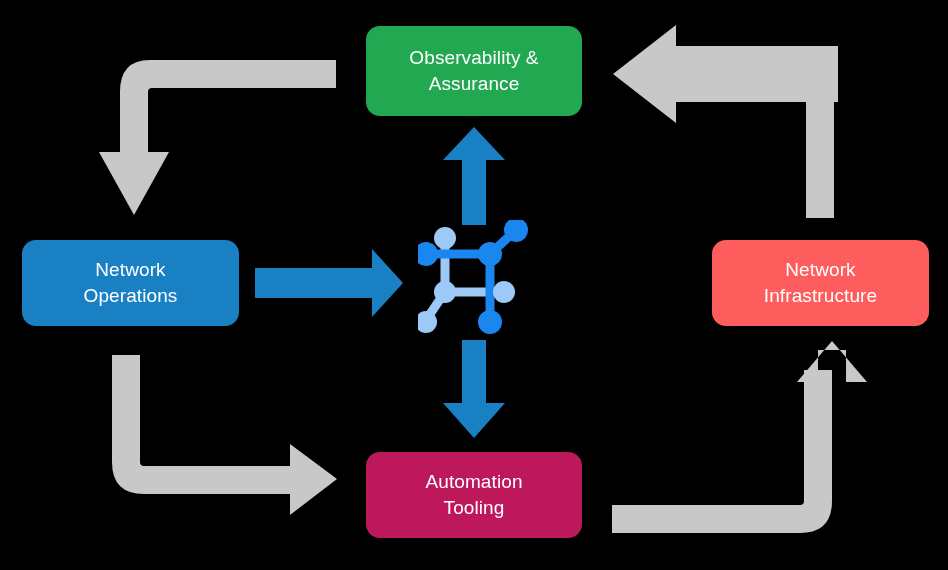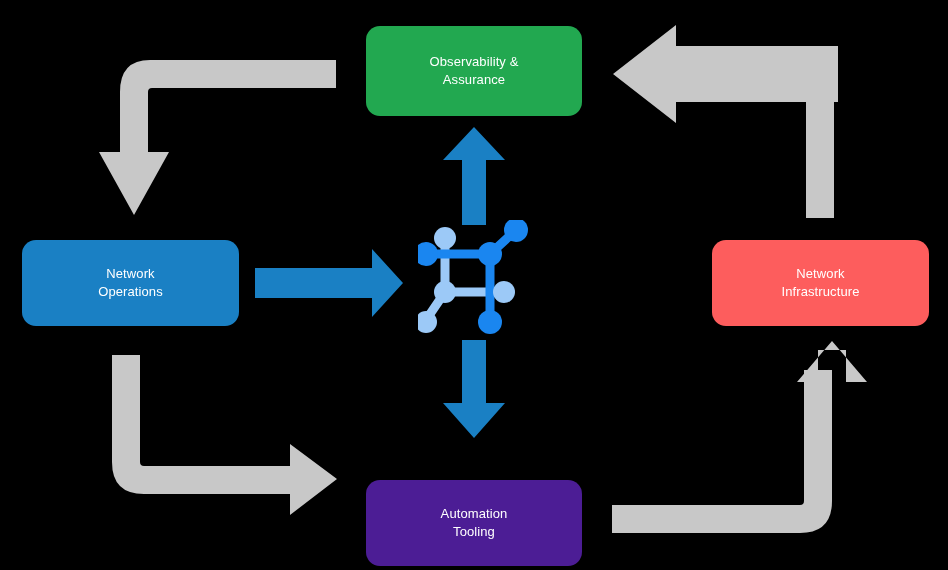--- a/index.html
+++ b/index.html
@@ -23,21 +23,21 @@
     height: 570px;
   }
   .node-box {
     position: absolute;
     display: flex;
     align-items: center;
     justify-content: center;
     text-align: center;
     border-radius: 14px;
     color: #ffffff;
-    font-size: 13px;
+    font-size: 19px;
     line-height: 1.35;
     font-weight: 400;
     letter-spacing: 0.1px;
     box-sizing: border-box;
     padding: 4px 10px;
     white-space: pre-line;
   }
   #box-observability {
     left: 366px; top: 26px; width: 216px; height: 90px;
   }
@@ -194,18 +194,18 @@
   <div class="node-box" id="box-network-operations" style="background:#1a80c4;">
     <span>Network
 Operations</span>
   </div>
 
   <div class="node-box" id="box-network-infrastructure" style="background:#fd5d5d;">
     <span>Network
 Infrastructure</span>
   </div>
 
-  <div class="node-box" id="box-automation-tooling" style="background:#4c1d95;margin-top:28px;">
+  <div class="node-box" id="box-automation-tooling" style="background:#be185d;">
     <span>Automation
 Tooling</span>
   </div>
 
 </div>
 
 </body></html>

